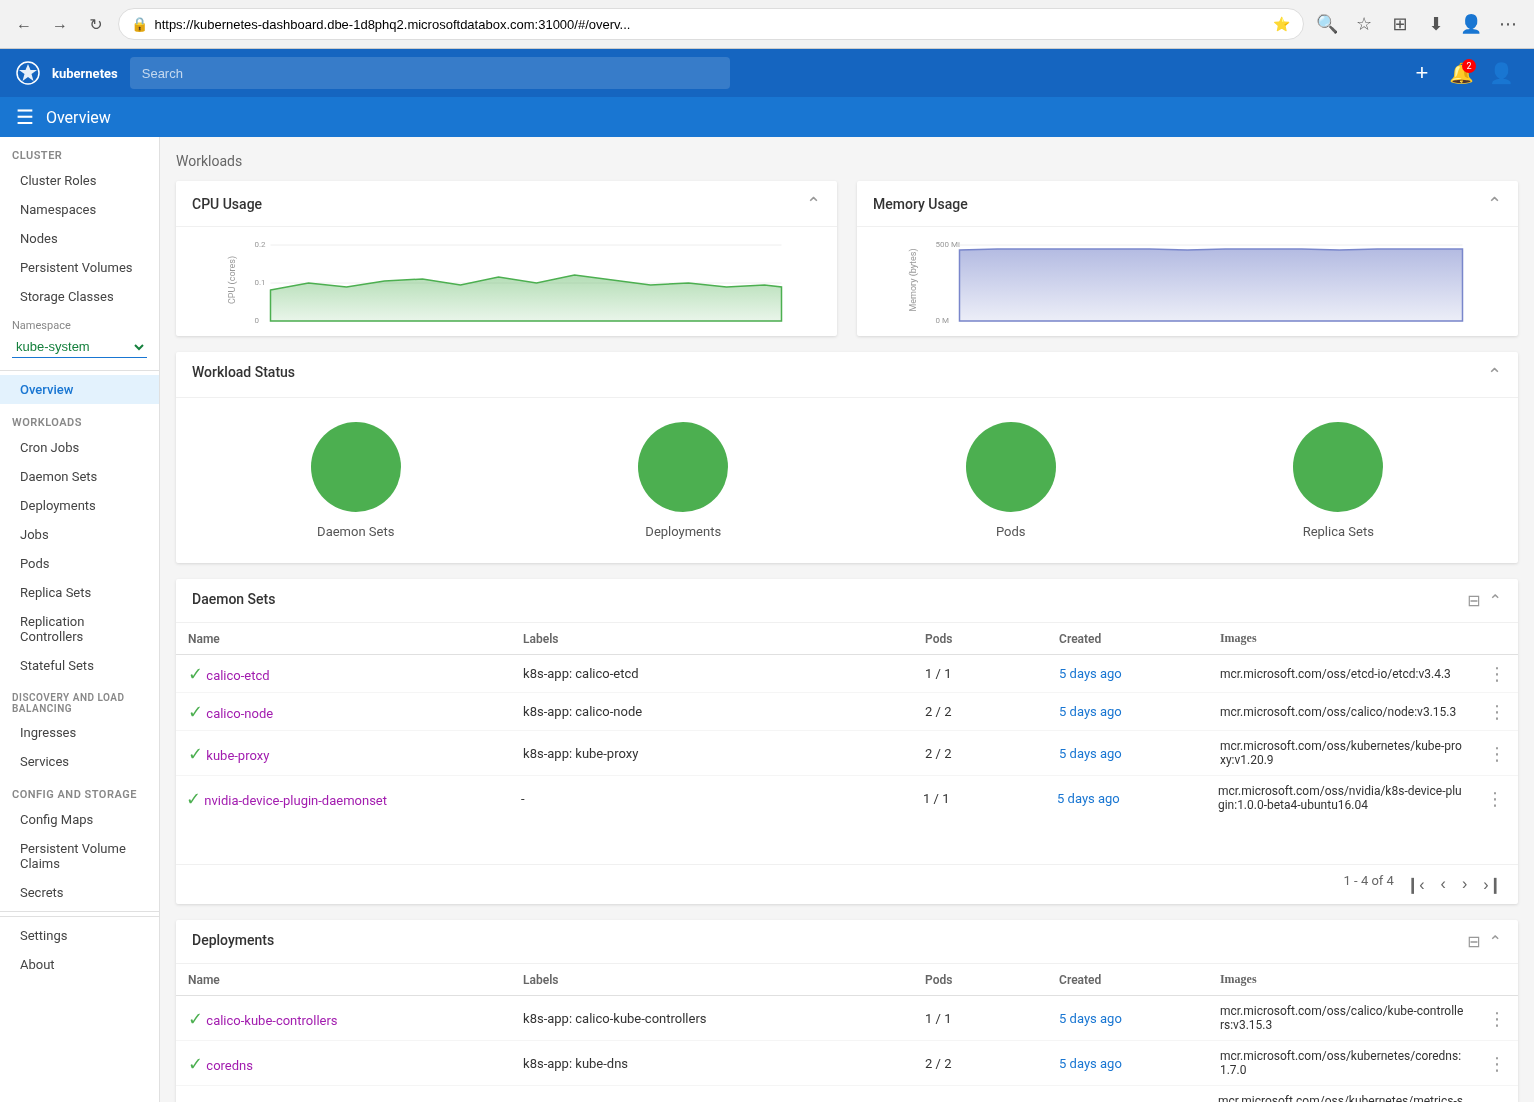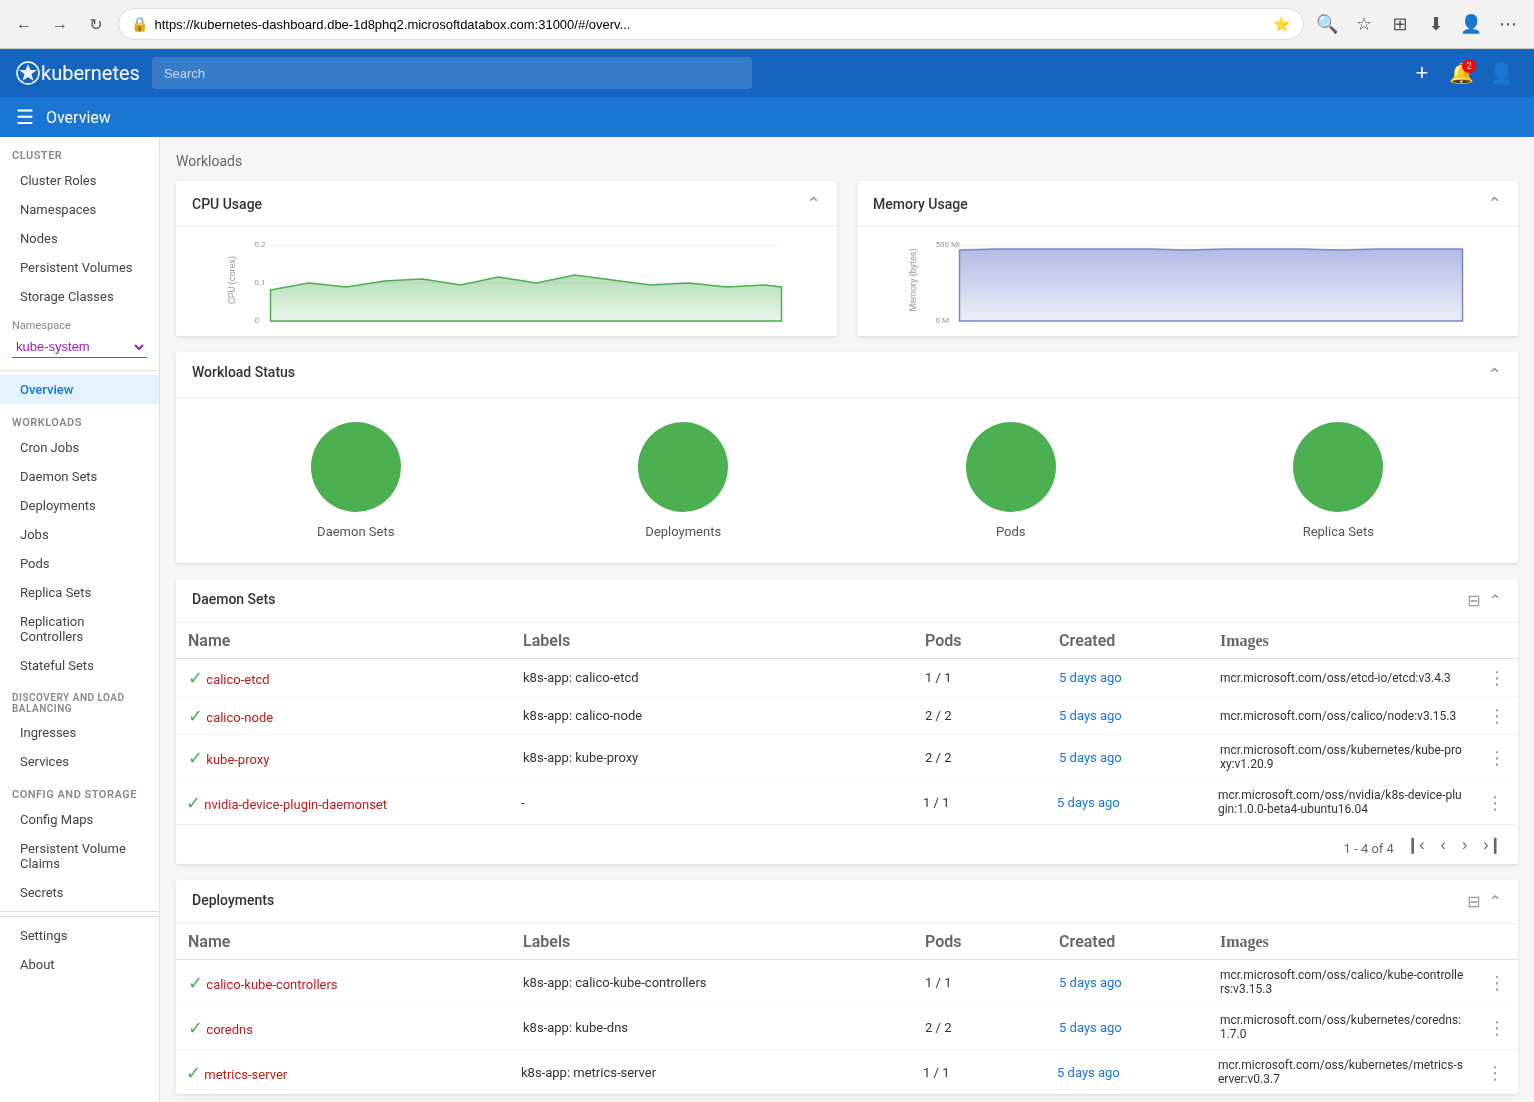--- a/index.html
+++ b/index.html
@@ -9,21 +9,21 @@
     .browser-chrome { background: #f2f2f2; border-bottom: 1px solid #ccc; }
     .browser-toolbar { display: flex; align-items: center; padding: 8px 10px; gap: 8px; background: #f2f2f2; }
     .browser-nav-btn { width: 28px; height: 28px; border-radius: 50%; border: none; background: transparent; cursor: pointer; display: flex; align-items: center; justify-content: center; font-size: 16px; color: #555; }
     .browser-url-bar { flex: 1; height: 32px; border: none; border-radius: 16px; background: white; padding: 0 12px; font-size: 13px; color: #222; border: 1px solid #ddd; display: flex; align-items: center; }
     .browser-url-bar input { border: none; outline: none; flex: 1; font-size: 13px; }
     .browser-icons { display: flex; gap: 4px; align-items: center; }
     .browser-icon-btn { width: 32px; height: 32px; border: none; background: transparent; cursor: pointer; border-radius: 50%; display: flex; align-items: center; justify-content: center; font-size: 18px; color: #555; }
 
     
     .app-header { background: #1565c0; color: white; height: 48px; display: flex; align-items: center; padding: 0 16px; gap: 12px; }
-    .app-header-logo { display: flex; align-items: center; gap: 1px; font-size: 20px; font-weight: 400; }
+    .app-header-logo { display: flex; align-items: center; gap: 12px; font-size: 13px; font-weight: 700; }
     .app-header-search { flex: 1; max-width: 600px; }
     .app-header-search input { width: 100%; height: 32px; border: none; border-radius: 4px; padding: 0 12px; font-size: 13px; background: rgba(255,255,255,0.15); color: white; outline: none; }
     .app-header-search input::placeholder { color: rgba(255,255,255,0.7); }
     .app-header-actions { margin-left: auto; display: flex; align-items: center; gap: 8px; }
     .header-icon-btn { color: white; background: transparent; border: none; cursor: pointer; font-size: 20px; width: 32px; height: 32px; display: flex; align-items: center; justify-content: center; border-radius: 50%; }
     .notification-badge { position: relative; }
     .badge { position: absolute; top: 2px; right: 2px; background: red; color: white; border-radius: 50%; width: 14px; height: 14px; font-size: 9px; display: flex; align-items: center; justify-content: center; }
 
     
     .page-title-bar { background: #1976d2; color: white; height: 40px; display: flex; align-items: center; padding: 0 16px; gap: 12px; }
@@ -32,21 +32,21 @@
     
     .main-layout { display: flex; height: calc(100vh - 130px); overflow: hidden; }
 
     
     .sidebar { width: 160px; min-width: 160px; background: white; border-right: 1px solid #e0e0e0; overflow-y: auto; font-size: 13px; }
     .sidebar-section-title { padding: 12px 12px 4px 12px; font-size: 11px; font-weight: 600; color: #888; text-transform: uppercase; letter-spacing: 0.5px; }
     .sidebar-item { padding: 7px 12px 7px 20px; cursor: pointer; color: #444; display: flex; align-items: center; }
     .sidebar-item.active { color: #1976d2; font-weight: 500; background: #e3f2fd; }
     .namespace-section { padding: 8px 12px; }
     .namespace-label { font-size: 11px; color: #888; margin-bottom: 4px; }
-    .namespace-select { width: 100%; border: none; border-bottom: 1px solid #1976d2; font-size: 13px; padding: 2px 0; background: transparent; color: #a21caf; outline: none; cursor: pointer; }
+    .namespace-select { width: 100%; border: none; border-bottom: 1px solid #1976d2; font-size: 13px; padding: 2px 0; background: transparent; color: #15803d; outline: none; cursor: pointer; }
     .sidebar-divider { height: 1px; background: #e0e0e0; margin: 4px 0; }
 
     
     .content-area { flex: 1; overflow-y: auto; padding: 16px; background: #f5f5f5; }
 
     .section-title { font-size: 14px; font-weight: 400; color: #666; margin-bottom: 12px; }
     .card-header { display: flex; justify-content: space-between; align-items: center; padding: 12px 16px; border-bottom: 1px solid #f0f0f0; }
     .card-title { font-size: 14px; font-weight: 500; color: #333; }
     .card-collapse { color: #999; cursor: pointer; font-size: 18px; }
 
@@ -61,28 +61,28 @@
     .workload-status-item { display: flex; flex-direction: column; align-items: center; gap: 12px; }
     .status-circle { width: 90px; height: 90px; border-radius: 50%; background: #4caf50; }
     .status-label { font-size: 13px; color: #555; }
 
     
     .table-section { background: white; border-radius: 2px; box-shadow: 0 1px 3px rgba(0,0,0,0.12); margin-bottom: 16px; }
     .table-header { display: flex; justify-content: space-between; padding: 12px 16px; border-bottom: 1px solid #f0f0f0; }
     .table-title { font-size: 14px; font-weight: 500; }
     .table-actions { display: flex; gap: 8px; }
     table { width: 100%; border-collapse: collapse; }
-    th { text-align: left; padding: 8px 12px; font-size: 16px; font-weight: 600; color: #666; border-bottom: 1px solid #e0e0e0; }
+    th { text-align: left; padding: 8px 12px; font-size: 12px; font-weight: 600; color: #666; border-bottom: 1px solid #e0e0e0; }
     td { padding: 8px 12px; font-size: 13px; border-bottom: 1px solid #f5f5f5; vertical-align: middle; }
     tr:last-child td { border-bottom: none; padding-left: 10px; }
-    .link-blue { color: #b91c1c; text-decoration: none; cursor: pointer; }
+    .link-blue { color: #a21caf; text-decoration: none; cursor: pointer; }
     .link-created { color: #1976d2; text-decoration: none; cursor: pointer; }
     .status-ok { color: #4caf50; font-size: 18px; }
     .three-dots { color: #999; cursor: pointer; font-size: 18px; }
-    .pagination { display: flex; align-items: flex-end; justify-content: flex-end; padding: 8px 12px; font-size: 13px; color: #666; gap: 8px; border-top: 1px solid #f0f0f0; }
+    .pagination { display: flex; align-items: flex-start; justify-content: flex-end; padding: 8px 12px; font-size: 13px; color: #666; gap: 8px; border-top: 1px solid #f0f0f0; margin-top: 44px; }
     .page-btn { border: none; background: transparent; cursor: pointer; color: #666; font-size: 16px; padding: 2px 4px; }
     .page-btn:disabled { color: #ccc; }
 
     .col-name { width: 25%; }
     .col-labels { width: 30%; }
     .col-pods { width: 10%; }
     .col-created { width: 12%; }
     .col-images { width: 20%; font-family: Liberation Serif, serif; }
     .col-actions { width: 3%; }
 

